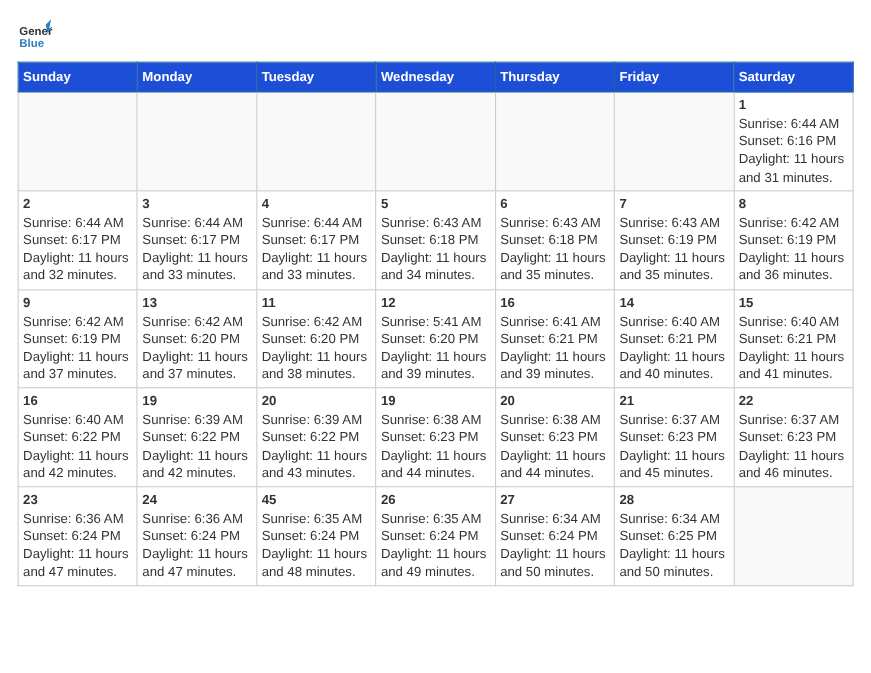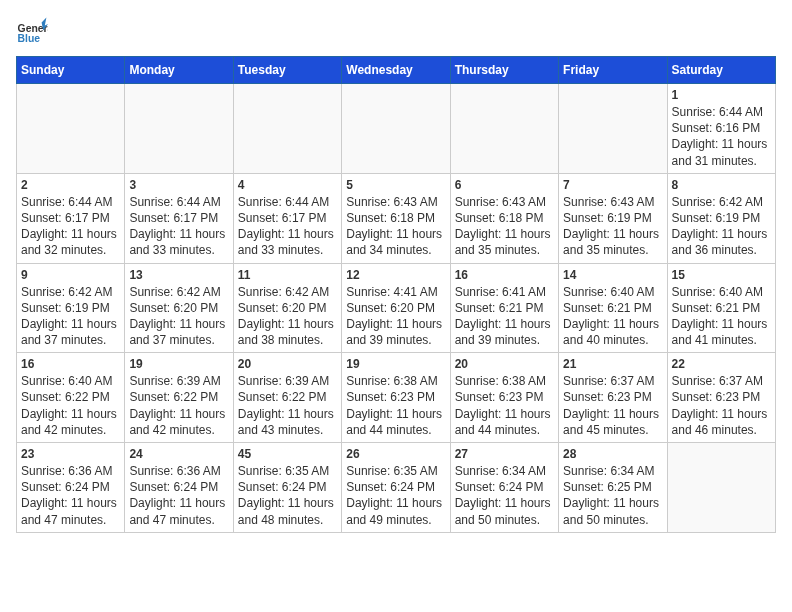--- a/index.html
+++ b/index.html
@@ -189,21 +189,21 @@
         </td>
         <td>
           <span class="day-number">11</span>
           <div class="day-info">Sunrise: 6:42 AM
 Sunset: 6:20 PM
 Daylight: 11 hours
 and 38 minutes.</div>
         </td>
         <td>
           <span class="day-number">12</span>
-          <div class="day-info">Sunrise: 4:41 AM
+          <div class="day-info">Sunrise: 5:41 AM
 Sunset: 6:20 PM
 Daylight: 11 hours
 and 39 minutes.</div>
         </td>
         <td>
           <span class="day-number">16</span>
           <div class="day-info">Sunrise: 6:41 AM
 Sunset: 6:21 PM
 Daylight: 11 hours
 and 39 minutes.</div>

